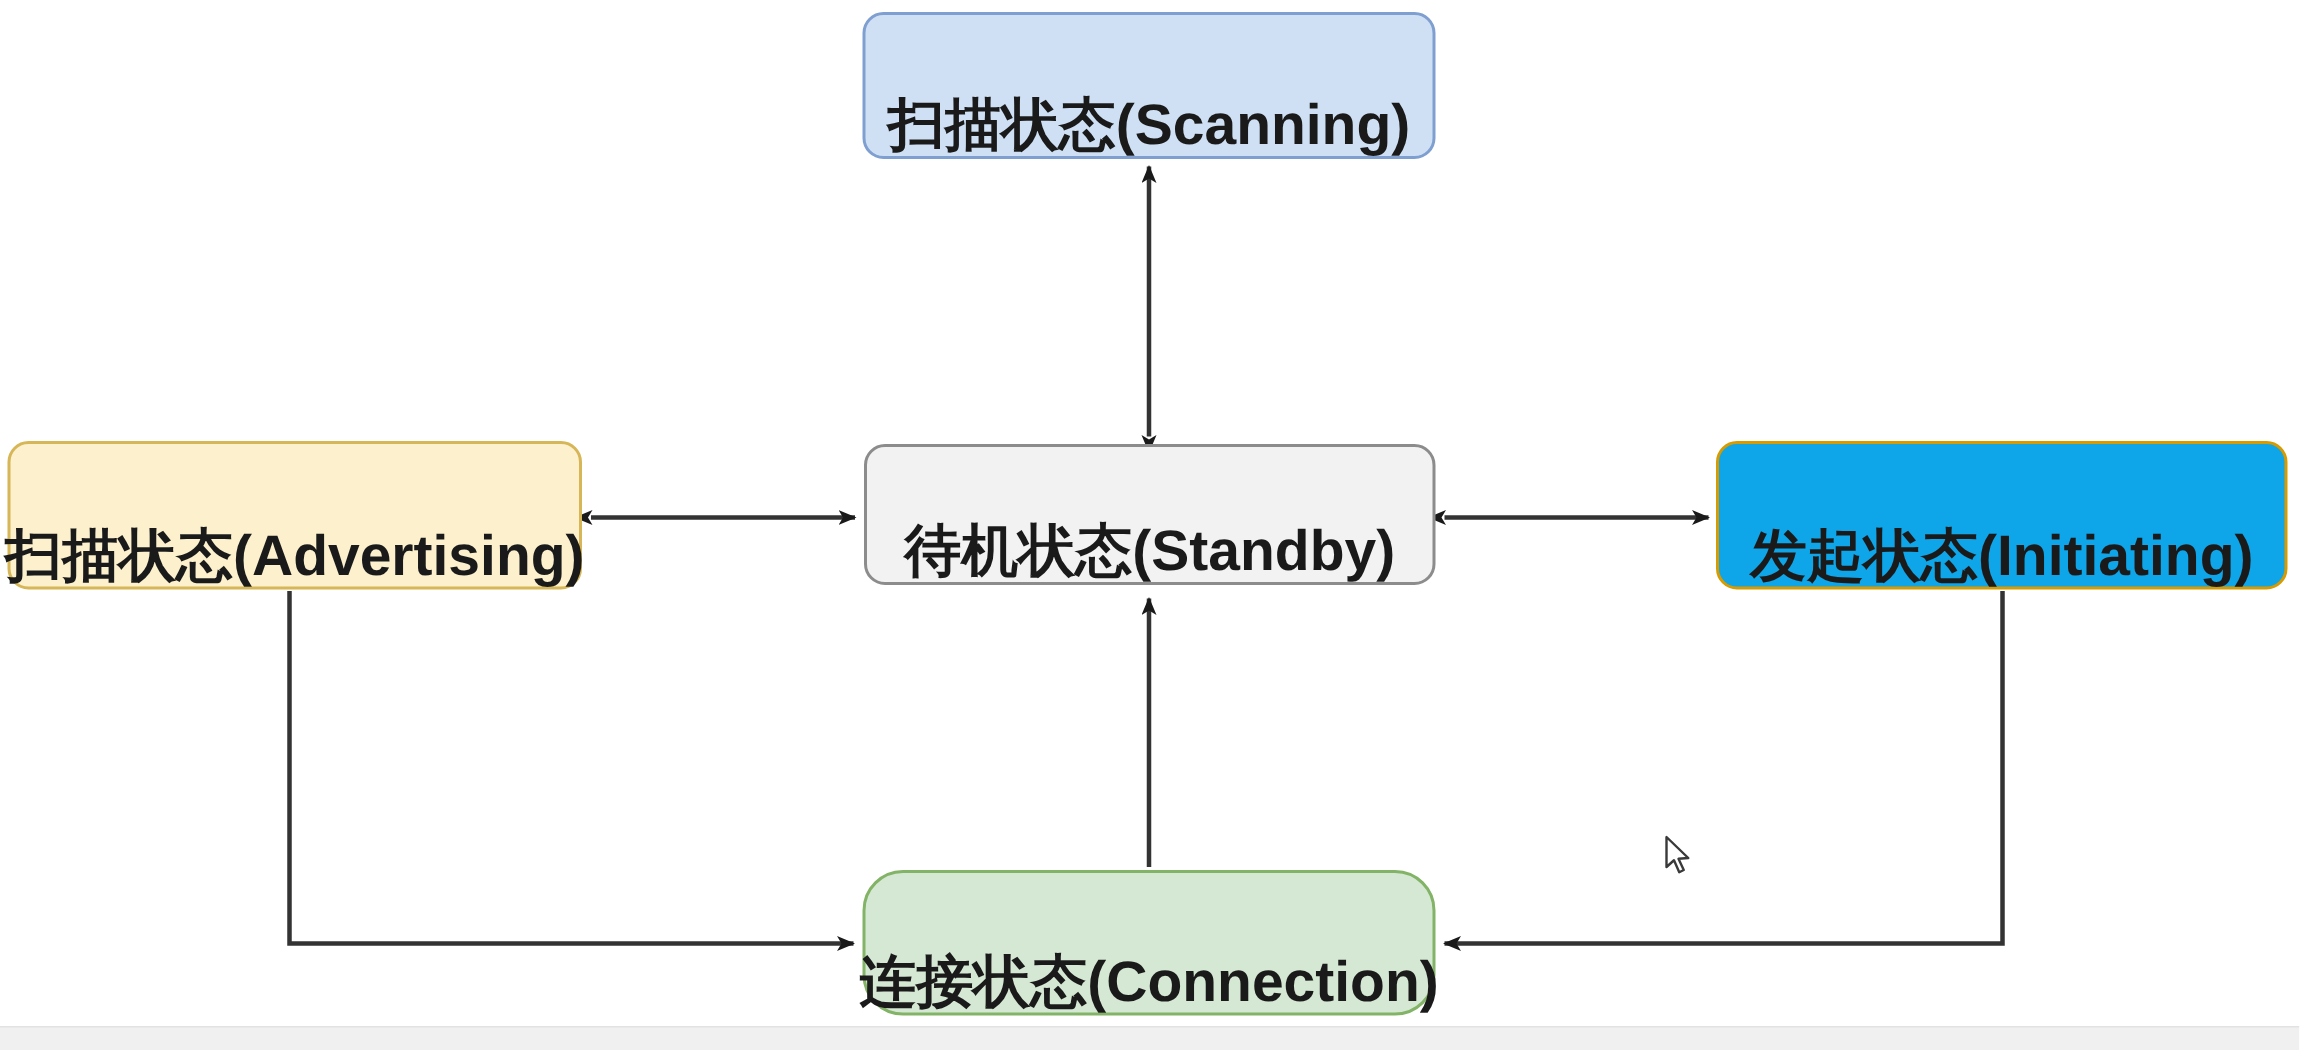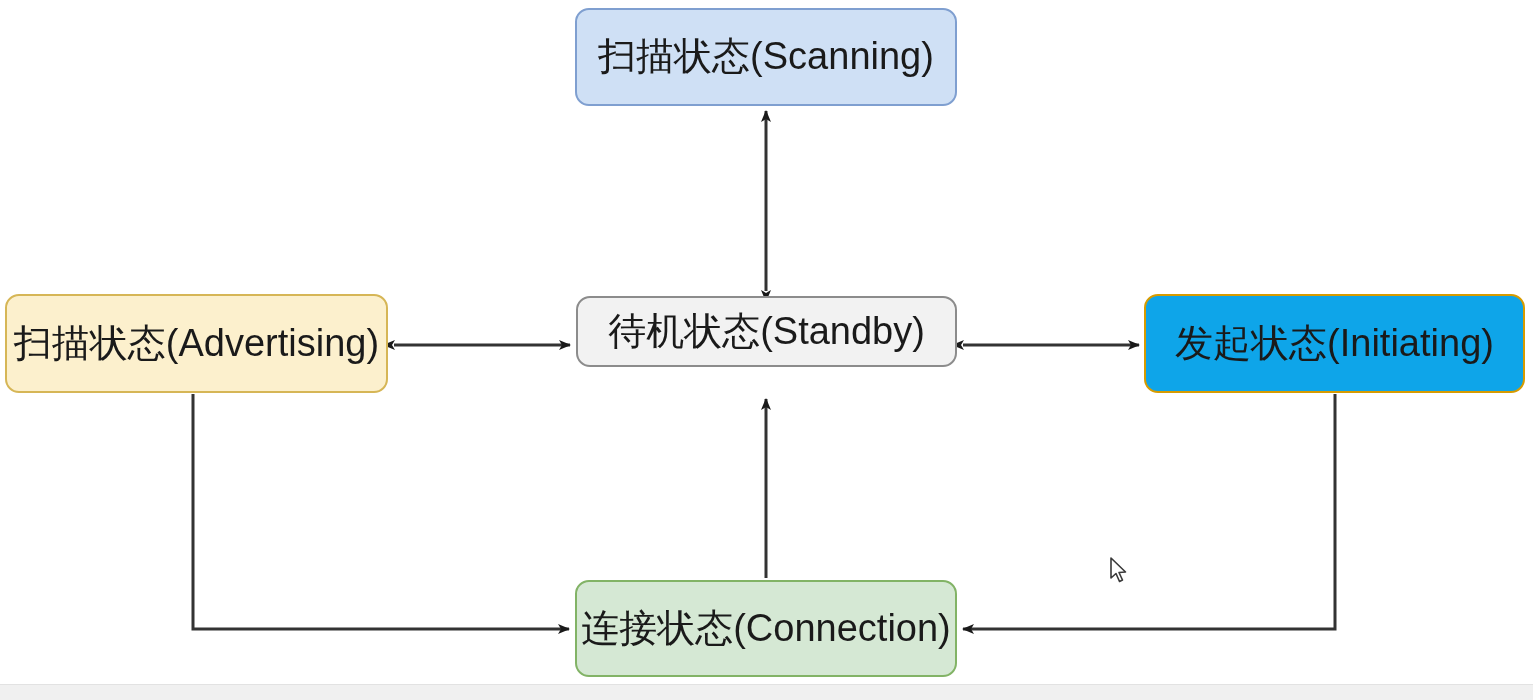--- a/index.html
+++ b/index.html
@@ -20,55 +20,56 @@
     position: absolute;
     left: 0;
     top: 0;
     width: 1533px;
     height: 700px;
   }
   .node {
     position: absolute;
     box-sizing: border-box;
     display: flex;
-    align-items: center;
+    align-items: flex-end;
     justify-content: center;
     border-radius: 14px;
     border-width: 2px;
     border-style: solid;
     font-size: 38px;
     line-height: 1;
     color: #1a1a1a;
     letter-spacing: 0px;
     white-space: nowrap;
     z-index: 3;
+    font-weight: bold;
   }
   .node-label {
     display: block;
     transform: translateY(-1px);
   }
   #node-scanning {
     left: 575px;  top: 8px;   width: 382px; height: 98px;
     background: #cfe0f5; border-color: #7f9fd0;
   }
   #node-advertising {
     left: 5px;    top: 294px; width: 383px; height: 99px;
     background: #fcf0cd; border-color: #d6b656;
   }
   #node-standby {
-    left: 576px;  top: 296px; width: 381px; height: 71px;
+    left: 576px;  top: 296px; width: 381px; height: 94px;
     background: #f2f2f2; border-color: #8c8c8c;
   }
   #node-initiating {
     left: 1144px; top: 294px; width: 381px; height: 99px;
     background: #0ea5e9; border-color: #d79b00;
   }
   #node-connection {
     left: 575px;  top: 580px; width: 382px; height: 97px;
-    background: #d5e8d4; border-color: #82b366;
+    background: #d5e8d4; border-color: #82b366; border-radius: 27px;
   }
   #bottom-strip {
     position: absolute;
     left: 0;
     top: 684px;
     width: 1533px;
     height: 16px;
     background: #f0f0f0;
     border-top: 1px solid #e2e2e2;
     z-index: 4;

